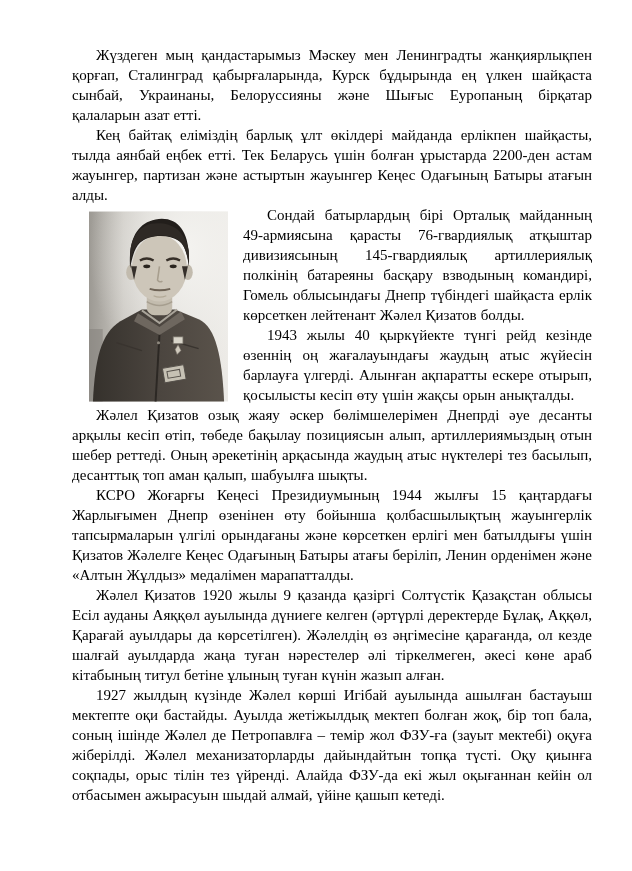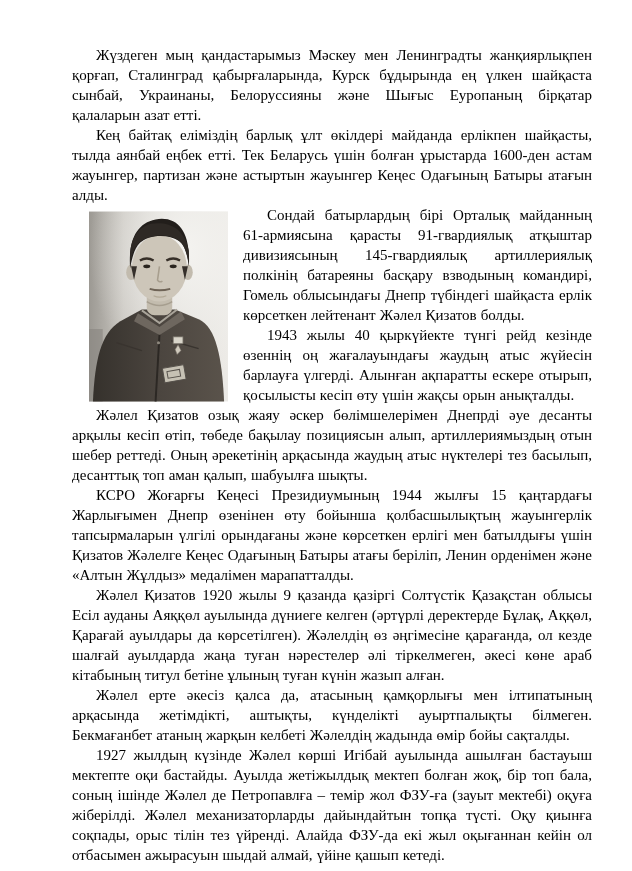--- a/index.html
+++ b/index.html
@@ -34,21 +34,21 @@
     overflow: hidden;
   }
   .photo-frame svg { display: block; }
 </style>
 </head>
 <body>
 
 <div class="page">
 
   <p>Жүздеген мың қандастарымыз Мәскеу мен Ленинградты жанқиярлықпен қорғап, Сталинград қабырғаларында, Курск бұдырында ең үлкен шайқаста сынбай, Украинаны, Белоруссияны және Шығыс Еуропаның бірқатар қалаларын азат етті.</p>
-  <p>Кең байтақ еліміздің барлық ұлт өкілдері майданда ерлікпен шайқасты, тылда аянбай еңбек етті. Тек Беларусь үшін болған ұрыстарда 1600-ден астам жауынгер, партизан және астыртын жауынгер Кеңес Одағының Батыры атағын алды.</p>
+  <p>Кең байтақ еліміздің барлық ұлт өкілдері майданда ерлікпен шайқасты, тылда аянбай еңбек етті. Тек Беларусь үшін болған ұрыстарда 2200-ден астам жауынгер, партизан және астыртын жауынгер Кеңес Одағының Батыры атағын алды.</p>
 
   <div class="photo-frame">
     <svg width="139" height="191" viewBox="0 0 142 194" xmlns="http://www.w3.org/2000/svg">
       <defs>
         <linearGradient id="bgGrad" x1="0" y1="0" x2="1" y2="0">
           <stop offset="0" stop-color="#9c9993"></stop>
           <stop offset="0.25" stop-color="#c9c6c0"></stop>
           <stop offset="0.6" stop-color="#dedcd7"></stop>
           <stop offset="1" stop-color="#eceae6"></stop>
         </linearGradient>
@@ -106,21 +106,20 @@
       <ellipse cx="59" cy="56" rx="3.6" ry="2" fill="#2a251f"></ellipse>
       <ellipse cx="86" cy="56" rx="3.6" ry="2" fill="#2a251f"></ellipse>
 
       <path d="M72,56 L70,70 Q72,73 75,71" stroke="#a79e8e" stroke-width="1.6" fill="none"></path>
 
       <path d="M62,79 Q72,82 83,79" stroke="#6e6356" stroke-width="2" fill="none"></path>
       <path d="M66,86 Q72,89 79,86" stroke="#b1a896" stroke-width="1.2" fill="none"></path>
     </svg>
   </div>
 
-  <p>Сондай батырлардың бірі Орталық майданның 61-армиясына қарасты 91-гвардиялық атқыштар дивизиясының 145-гвардиялық артиллериялық полкінің батареяны басқару взводының командирі, Гомель облысындағы Днепр түбіндегі шайқаста ерлік көрсеткен лейтенант Жәлел Қизатов болды.</p>
+  <p>Сондай батырлардың бірі Орталық майданның 49-армиясына қарасты 76-гвардиялық атқыштар дивизиясының 145-гвардиялық артиллериялық полкінің батареяны басқару взводының командирі, Гомель облысындағы Днепр түбіндегі шайқаста ерлік көрсеткен лейтенант Жәлел Қизатов болды.</p>
   <p>1943 жылы 40 қыркүйекте түнгі рейд кезінде өзеннің оң жағалауындағы жаудың атыс жүйесін барлауға үлгерді. Алынған ақпаратты ескере отырып, қосылысты кесіп өту үшін жақсы орын анықталды.</p>
   <p>Жәлел Қизатов озық жаяу әскер бөлімшелерімен Днепрді әуе десанты арқылы кесіп өтіп, төбеде бақылау позициясын алып, артиллериямыздың отын шебер реттеді. Оның әрекетінің арқасында жаудың атыс нүктелері тез басылып, десанттық топ аман қалып, шабуылға шықты.</p>
   <p>КСРО Жоғарғы Кеңесі Президиумының 1944 жылғы 15 қаңтардағы Жарлығымен Днепр өзенінен өту бойынша қолбасшылықтың жауынгерлік тапсырмаларын үлгілі орындағаны және көрсеткен ерлігі мен батылдығы үшін Қизатов Жәлелге Кеңес Одағының Батыры атағы беріліп, Ленин орденімен және «Алтын Жұлдыз» медалімен марапатталды.</p>
   <p>Жәлел Қизатов 1920 жылы 9 қазанда қазіргі Солтүстік Қазақстан облысы Есіл ауданы Аяққөл ауылында дүниеге келген (әртүрлі деректерде Бұлақ, Аққөл, Қарағай ауылдары да көрсетілген). Жәлелдің өз әңгімесіне қарағанда, ол кезде шалғай ауылдарда жаңа туған нәрестелер әлі тіркелмеген, әкесі көне араб кітабының титул бетіне ұлының туған күнін жазып алған.</p>
-  <p>Жәлел ерте әкесіз қалса да, атасының қамқорлығы мен ілтипатының арқасында жетімдікті, аштықты, күнделікті ауыртпалықты білмеген. Бекмағанбет атаның жарқын келбеті Жәлелдің жадында өмір бойы сақталды.</p>
   <p>1927 жылдың күзінде Жәлел көрші Игібай ауылында ашылған бастауыш мектепте оқи бастайды. Ауылда жетіжылдық мектеп болған жоқ, бір топ бала, соның ішінде Жәлел де Петропавлға – темір жол ФЗУ-ға (зауыт мектебі) оқуға жіберілді. Жәлел механизаторларды дайындайтын топқа түсті. Оқу қиынға соқпады, орыс тілін тез үйренді. Алайда ФЗУ-да екі жыл оқығаннан кейін ол отбасымен ажырасуын шыдай алмай, үйіне қашып кетеді.</p>
 
 </div>
 
 </body></html>

